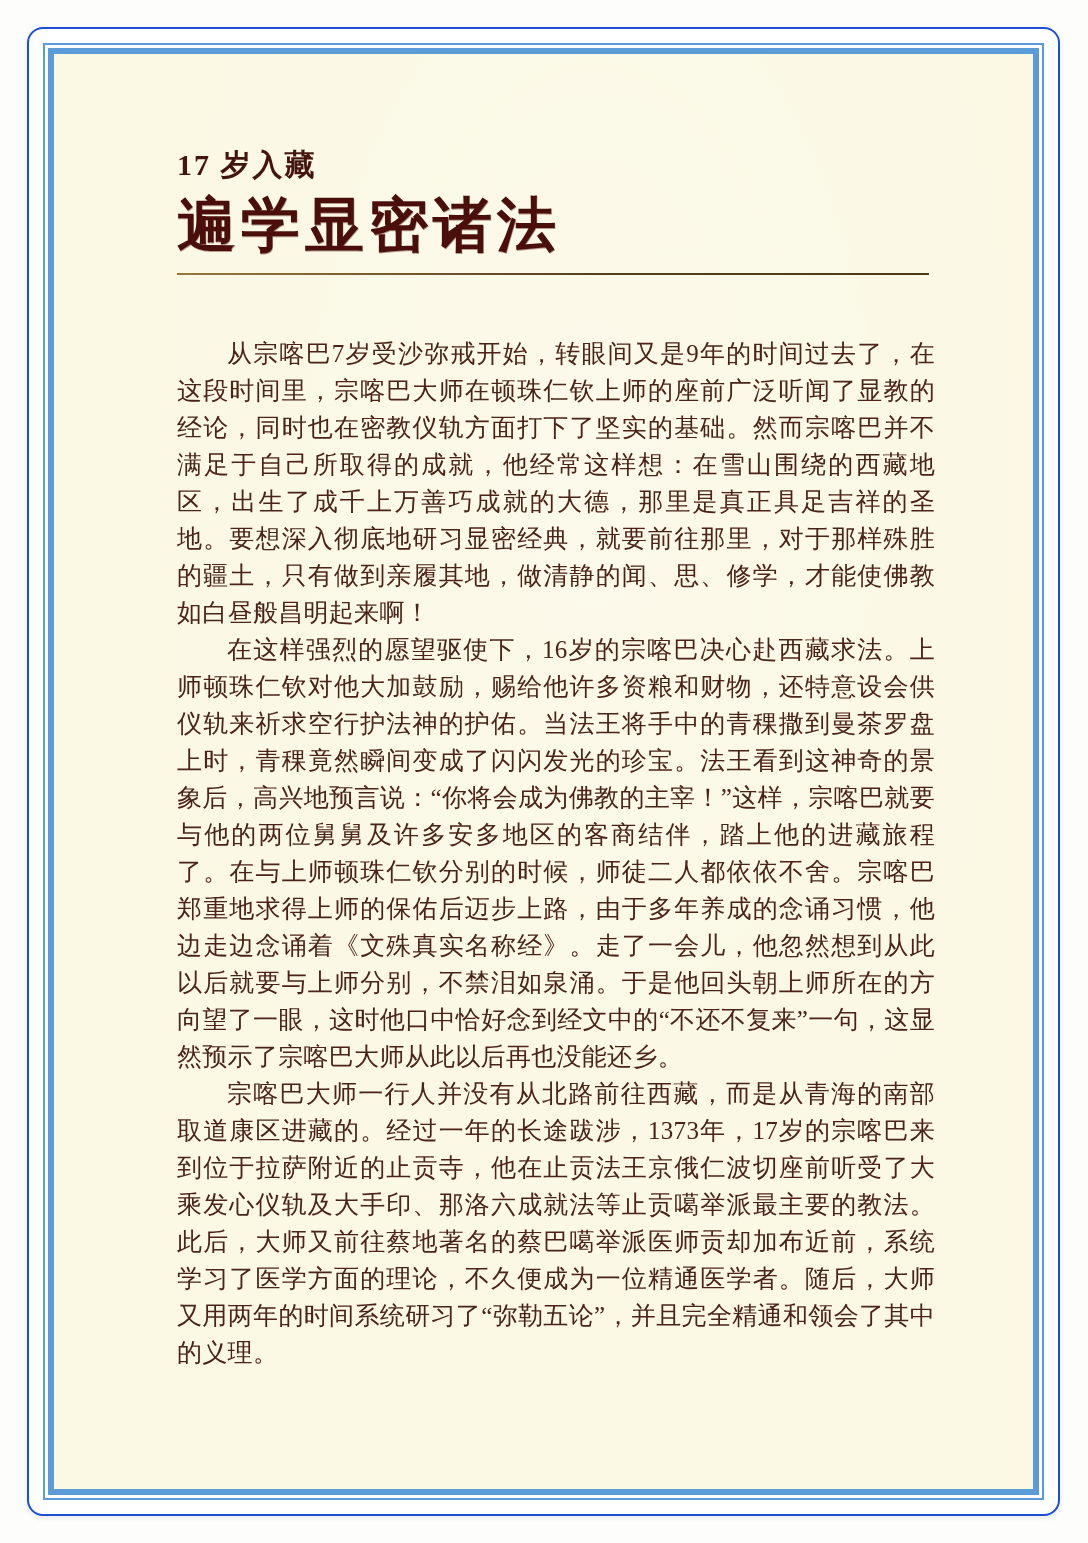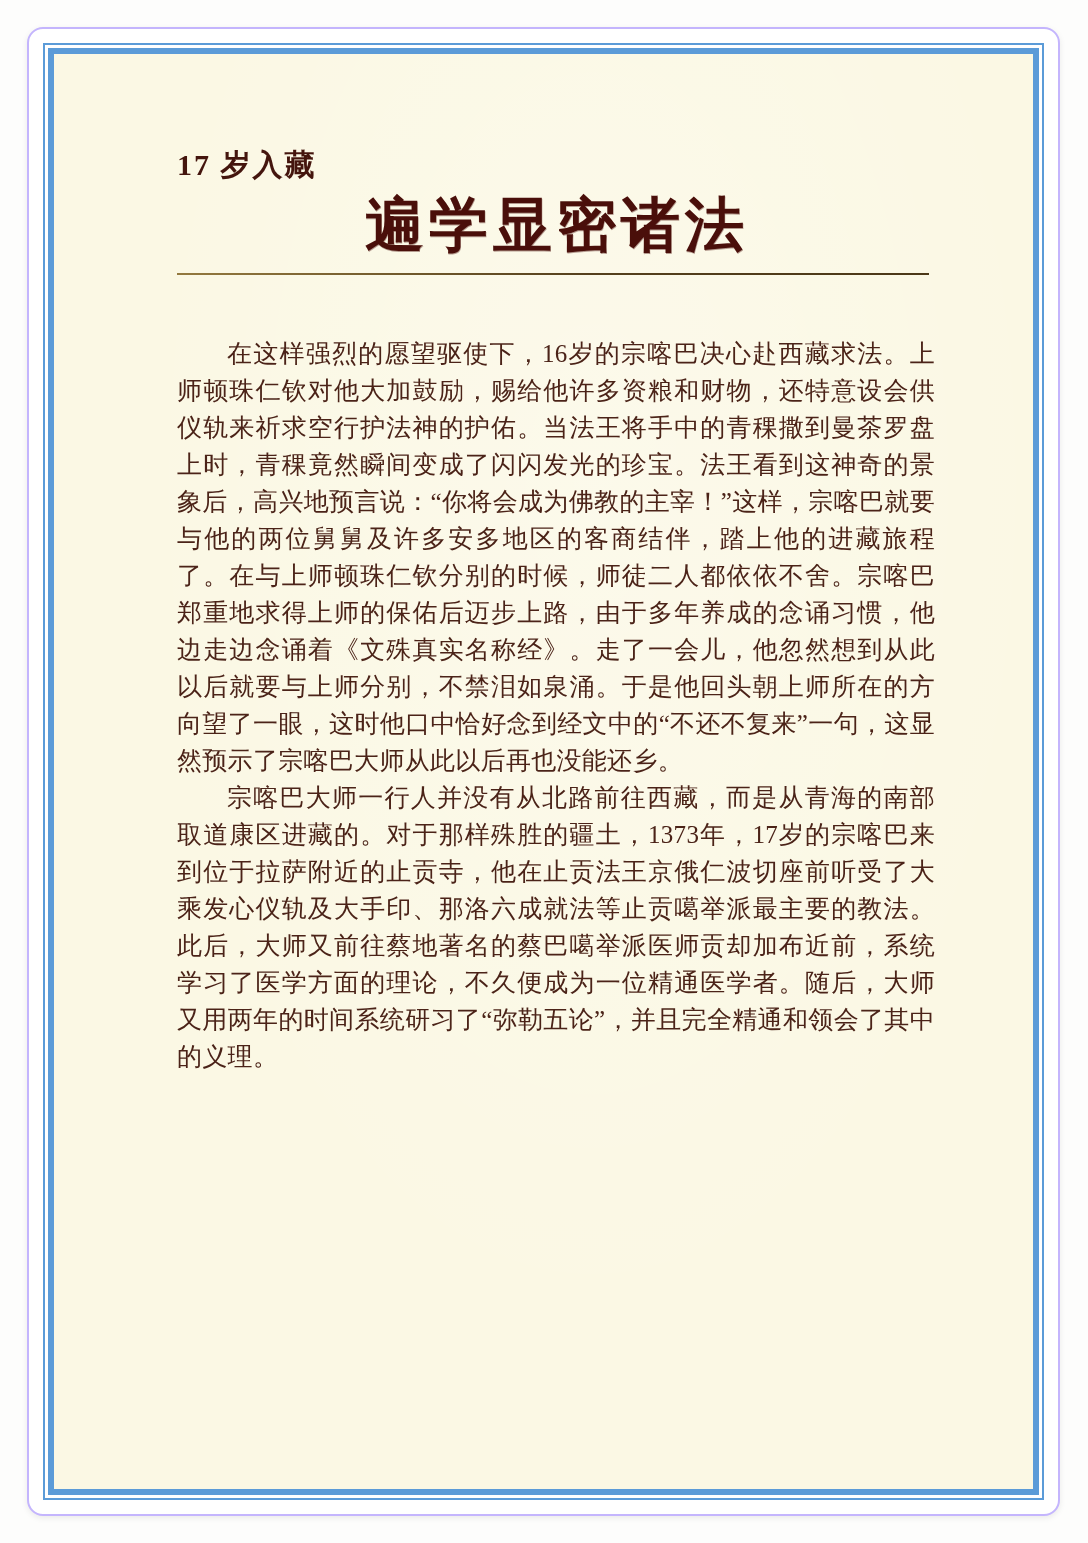--- a/index.html
+++ b/index.html
@@ -10,21 +10,21 @@
     overflow: hidden;
   }
   .canvas { position: relative; width: 1088px; height: 1543px; background: #fdfdfc; }
 
   
   .page-card {
     position: absolute;
     left: 27px; top: 27px;
     width: 1033px; height: 1489px;
     background: #ffffff;
-    border: 2px solid #c4b5fd;
+    border: 2px solid #1d4ed8;
     border-radius: 16px;
     box-shadow: 0 2px 6px rgba(0,0,0,0.08);
   }
 
   
   .frame-outer {
     position: absolute;
     inset: 14px;
     border: 2px solid #5b9bd8;
     background: #ffffff;
@@ -62,21 +62,20 @@
   }
 
   .title {
     margin-top: 12px;
     font-size: 59px;
     font-weight: bold;
     color: #4a0f0a;
     letter-spacing: 5px;
     line-height: 1.1;
     text-shadow: 0.5px 0.5px 0 rgba(74,15,10,0.4);
-    text-align: center;
   }
 
   .lede {
     margin-top: 48px;
     font-size: 21px;
     font-weight: bold;
     font-style: italic;
     color: #d2992e;
     letter-spacing: 0.4px;
     white-space: nowrap;
@@ -116,22 +115,23 @@
           <div class="content">
 
             <div class="kicker">17 岁入藏</div>
 
             <div class="title">遍学显密诸法</div>
 
 
             <div class="rule"></div>
 
             <div class="article">
+              <p>从宗喀巴7岁受沙弥戒开始，转眼间又是9年的时间过去了，在这段时间里，宗喀巴大师在顿珠仁钦上师的座前广泛听闻了显教的经论，同时也在密教仪轨方面打下了坚实的基础。然而宗喀巴并不满足于自己所取得的成就，他经常这样想：在雪山围绕的西藏地区，出生了成千上万善巧成就的大德，那里是真正具足吉祥的圣地。要想深入彻底地研习显密经典，就要前往那里，对于那样殊胜的疆土，只有做到亲履其地，做清静的闻、思、修学，才能使佛教如白昼般昌明起来啊！</p>
               <p>在这样强烈的愿望驱使下，16岁的宗喀巴决心赴西藏求法。上师顿珠仁钦对他大加鼓励，赐给他许多资粮和财物，还特意设会供仪轨来祈求空行护法神的护佑。当法王将手中的青稞撒到曼茶罗盘上时，青稞竟然瞬间变成了闪闪发光的珍宝。法王看到这神奇的景象后，高兴地预言说：“你将会成为佛教的主宰！”这样，宗喀巴就要与他的两位舅舅及许多安多地区的客商结伴，踏上他的进藏旅程了。在与上师顿珠仁钦分别的时候，师徒二人都依依不舍。宗喀巴郑重地求得上师的保佑后迈步上路，由于多年养成的念诵习惯，他边走边念诵着《文殊真实名称经》。走了一会儿，他忽然想到从此以后就要与上师分别，不禁泪如泉涌。于是他回头朝上师所在的方向望了一眼，这时他口中恰好念到经文中的“不还不复来”一句，这显然预示了宗喀巴大师从此以后再也没能还乡。</p>
-              <p>宗喀巴大师一行人并没有从北路前往西藏，而是从青海的南部取道康区进藏的。对于那样殊胜的疆土，1373年，17岁的宗喀巴来到位于拉萨附近的止贡寺，他在止贡法王京俄仁波切座前听受了大乘发心仪轨及大手印、那洛六成就法等止贡噶举派最主要的教法。此后，大师又前往蔡地著名的蔡巴噶举派医师贡却加布近前，系统学习了医学方面的理论，不久便成为一位精通医学者。随后，大师又用两年的时间系统研习了“弥勒五论”，并且完全精通和领会了其中的义理。</p>
+              <p>宗喀巴大师一行人并没有从北路前往西藏，而是从青海的南部取道康区进藏的。经过一年的长途跋涉，1373年，17岁的宗喀巴来到位于拉萨附近的止贡寺，他在止贡法王京俄仁波切座前听受了大乘发心仪轨及大手印、那洛六成就法等止贡噶举派最主要的教法。此后，大师又前往蔡地著名的蔡巴噶举派医师贡却加布近前，系统学习了医学方面的理论，不久便成为一位精通医学者。随后，大师又用两年的时间系统研习了“弥勒五论”，并且完全精通和领会了其中的义理。</p>
             </div>
 
           </div>
         </div>
       </div>
     </div>
   </div>
 </div>
 
 </body></html>

